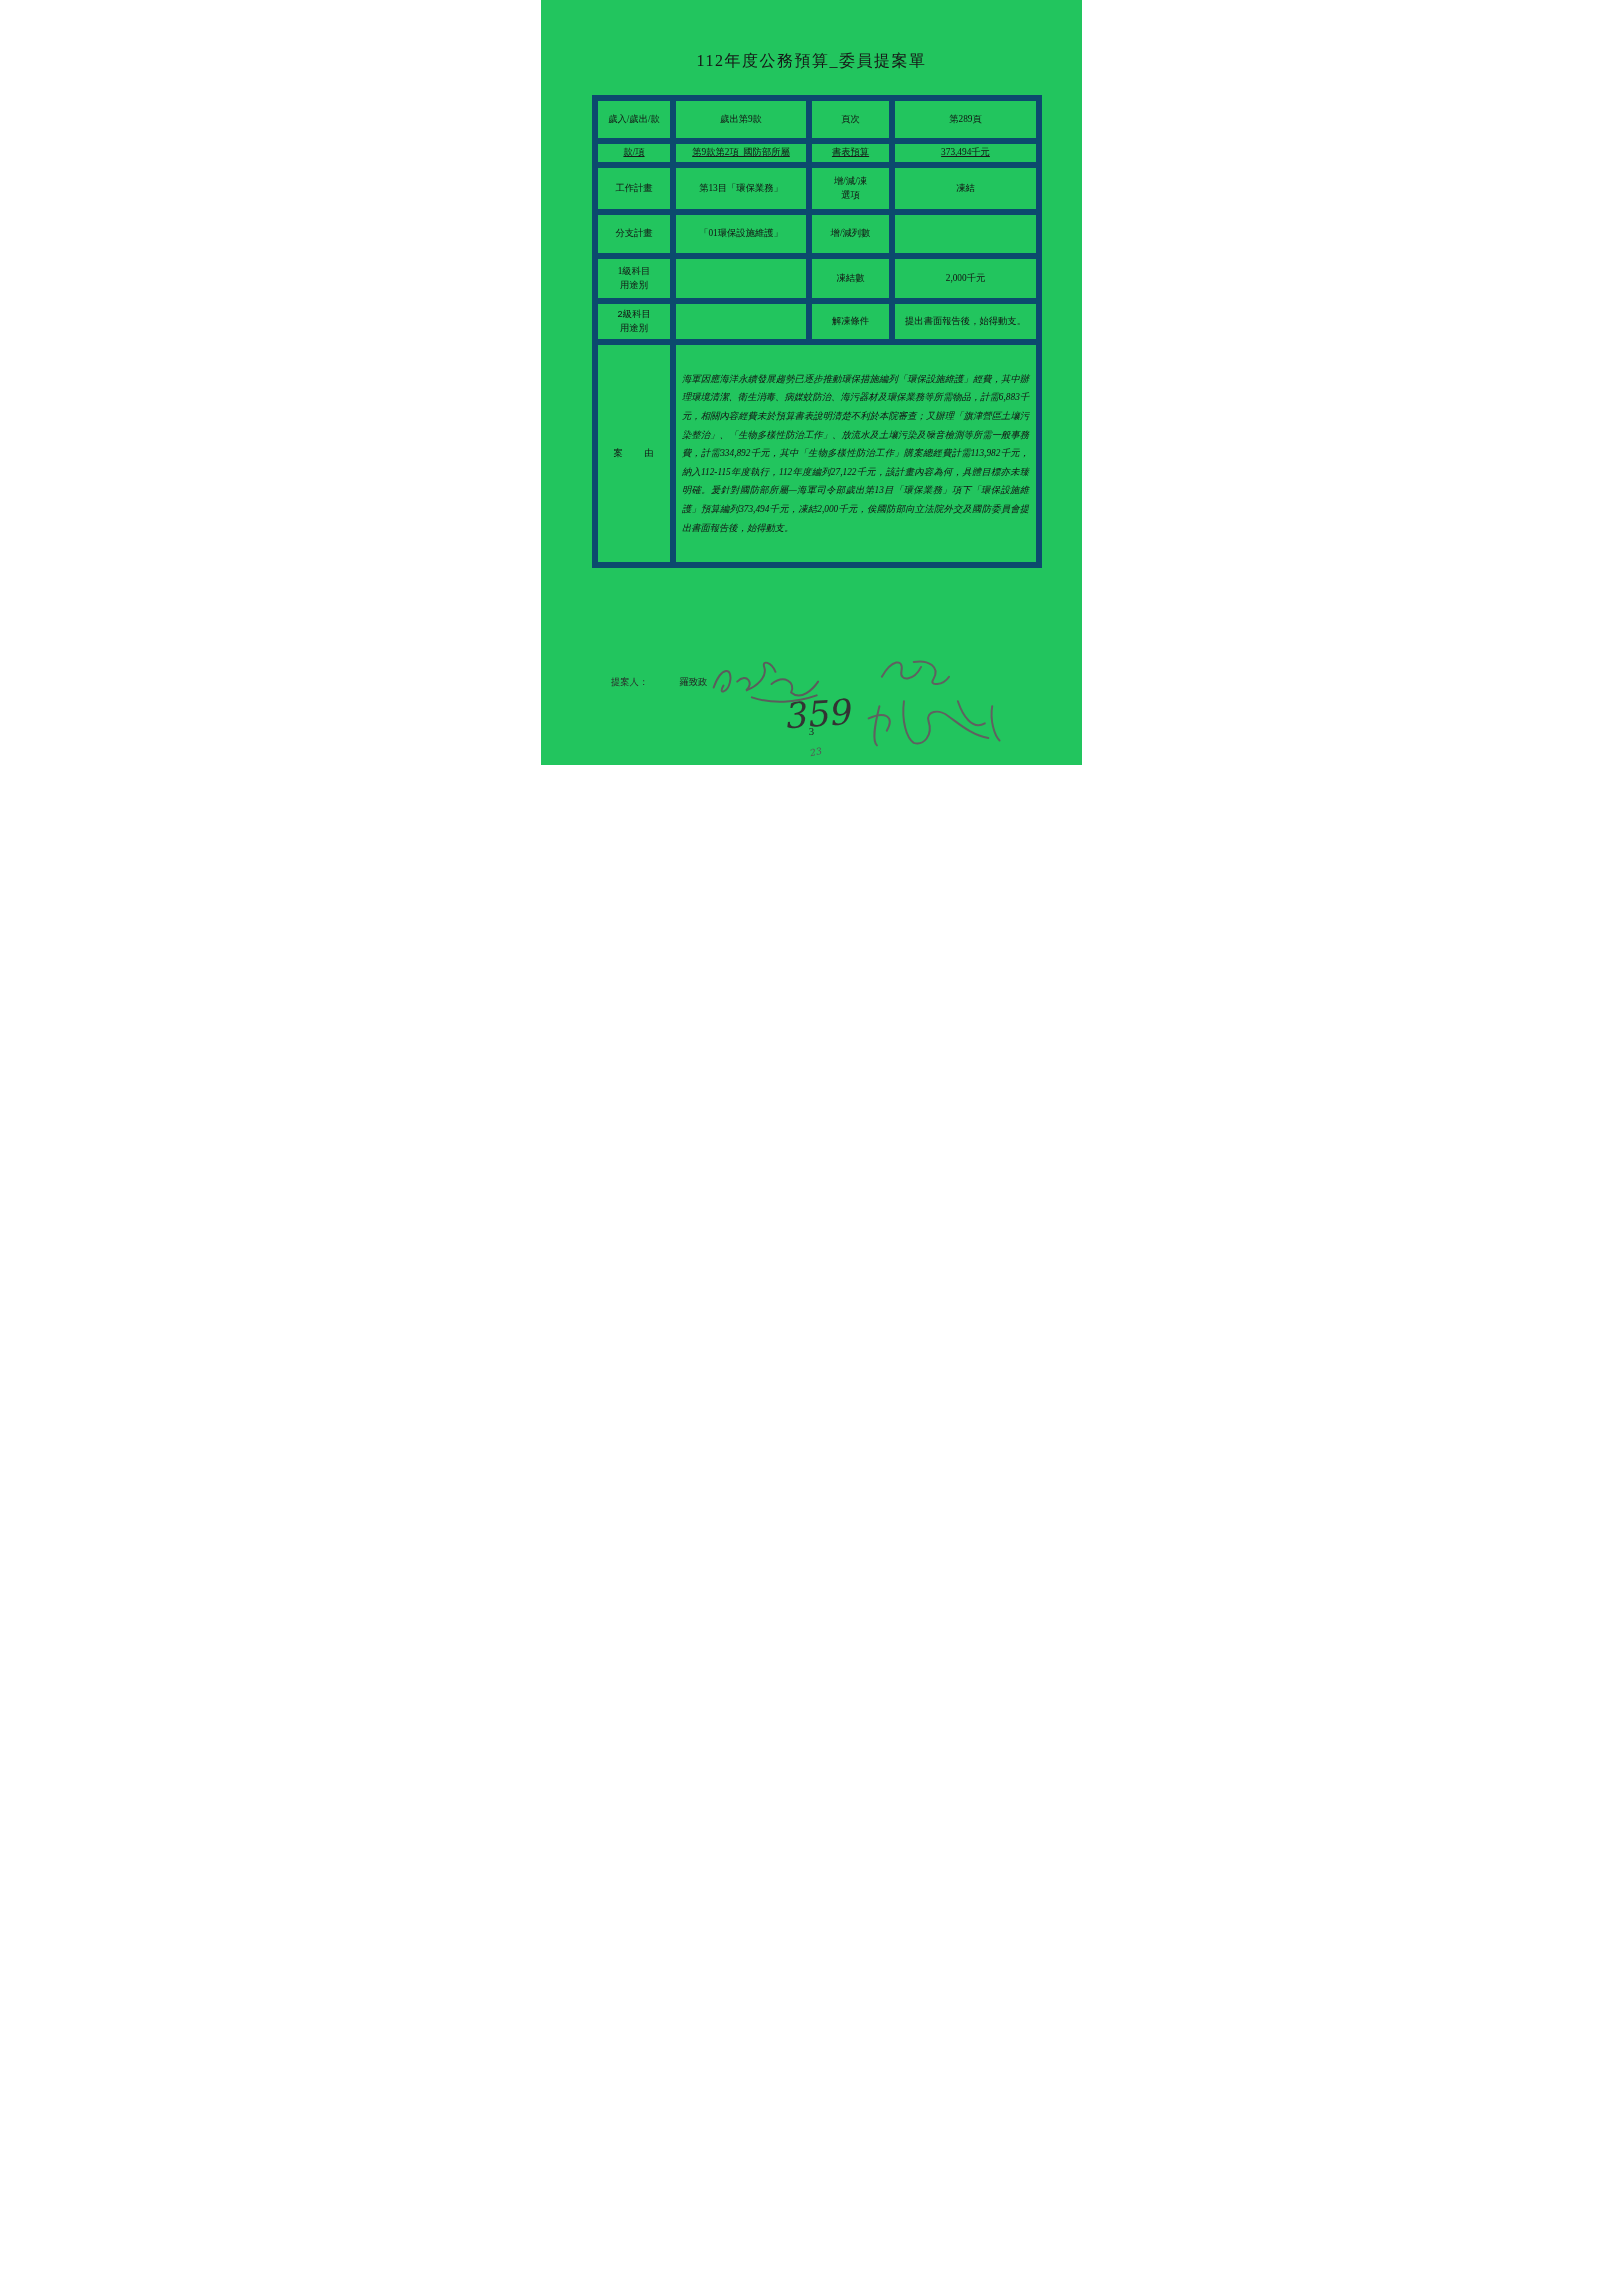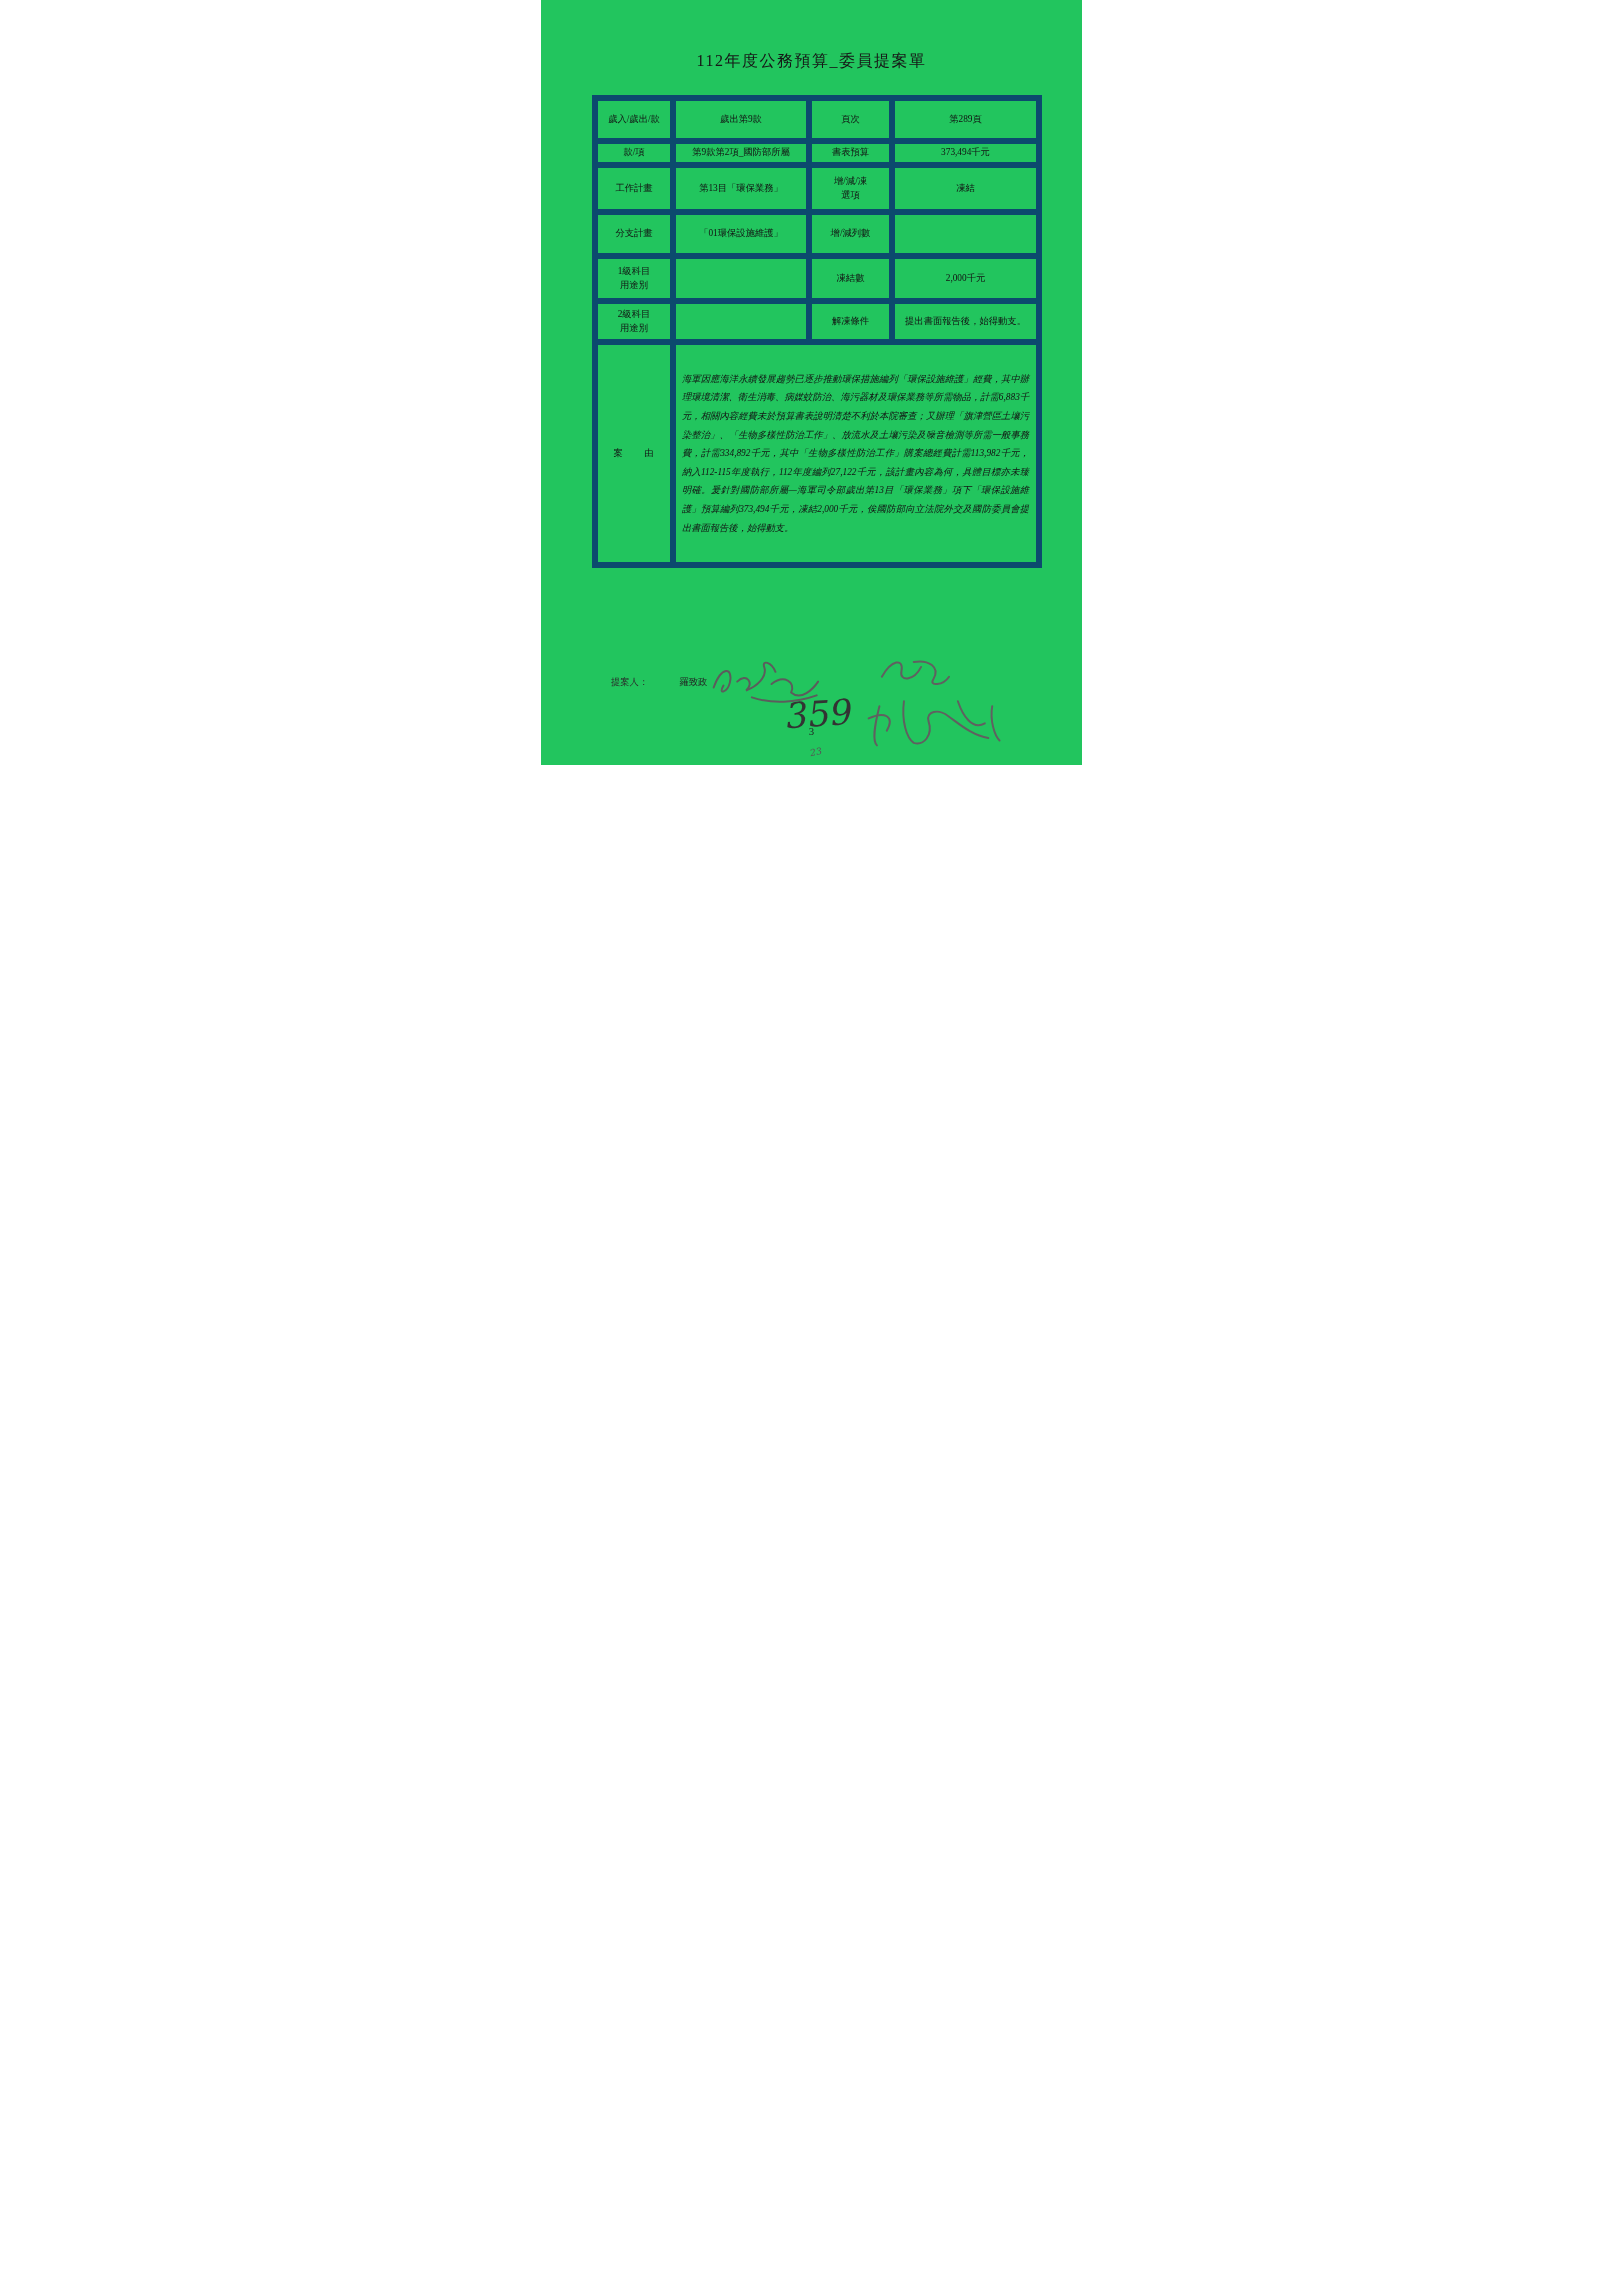--- a/index.html
+++ b/index.html
@@ -45,26 +45,26 @@
     text-align: center;
     padding: 2px 2.9px;
     line-height: 1.45;
   }
   td.val {
     text-align: center;
     padding: 2px 4.9px;
     line-height: 1.5;
   }
   tr.r1 { height: 43px; }
-  tr.r2 { height: 24px; }
+  tr.r2 { height: 24px; text-decoration: underline; }
   tr.r3 { height: 65px; }
   tr.r4 { height: 47px; }
   tr.r5 { height: 44px; }
   tr.r6 { height: 45px; }
-  tr.r7 { height: 41px; }
+  tr.r7 { height: 41px; font-family: Liberation Mono, monospace; }
   tr.r8 { height: 223px; }
   td.case-hdr {
     text-align: center;
     font-size: 10.3px;
     letter-spacing: 1px;
   }
   td.case-text {
     text-align: justify;
     padding: 3.9px 6.9px 3.9px 5.9px;
     font-size: 9.3px;

